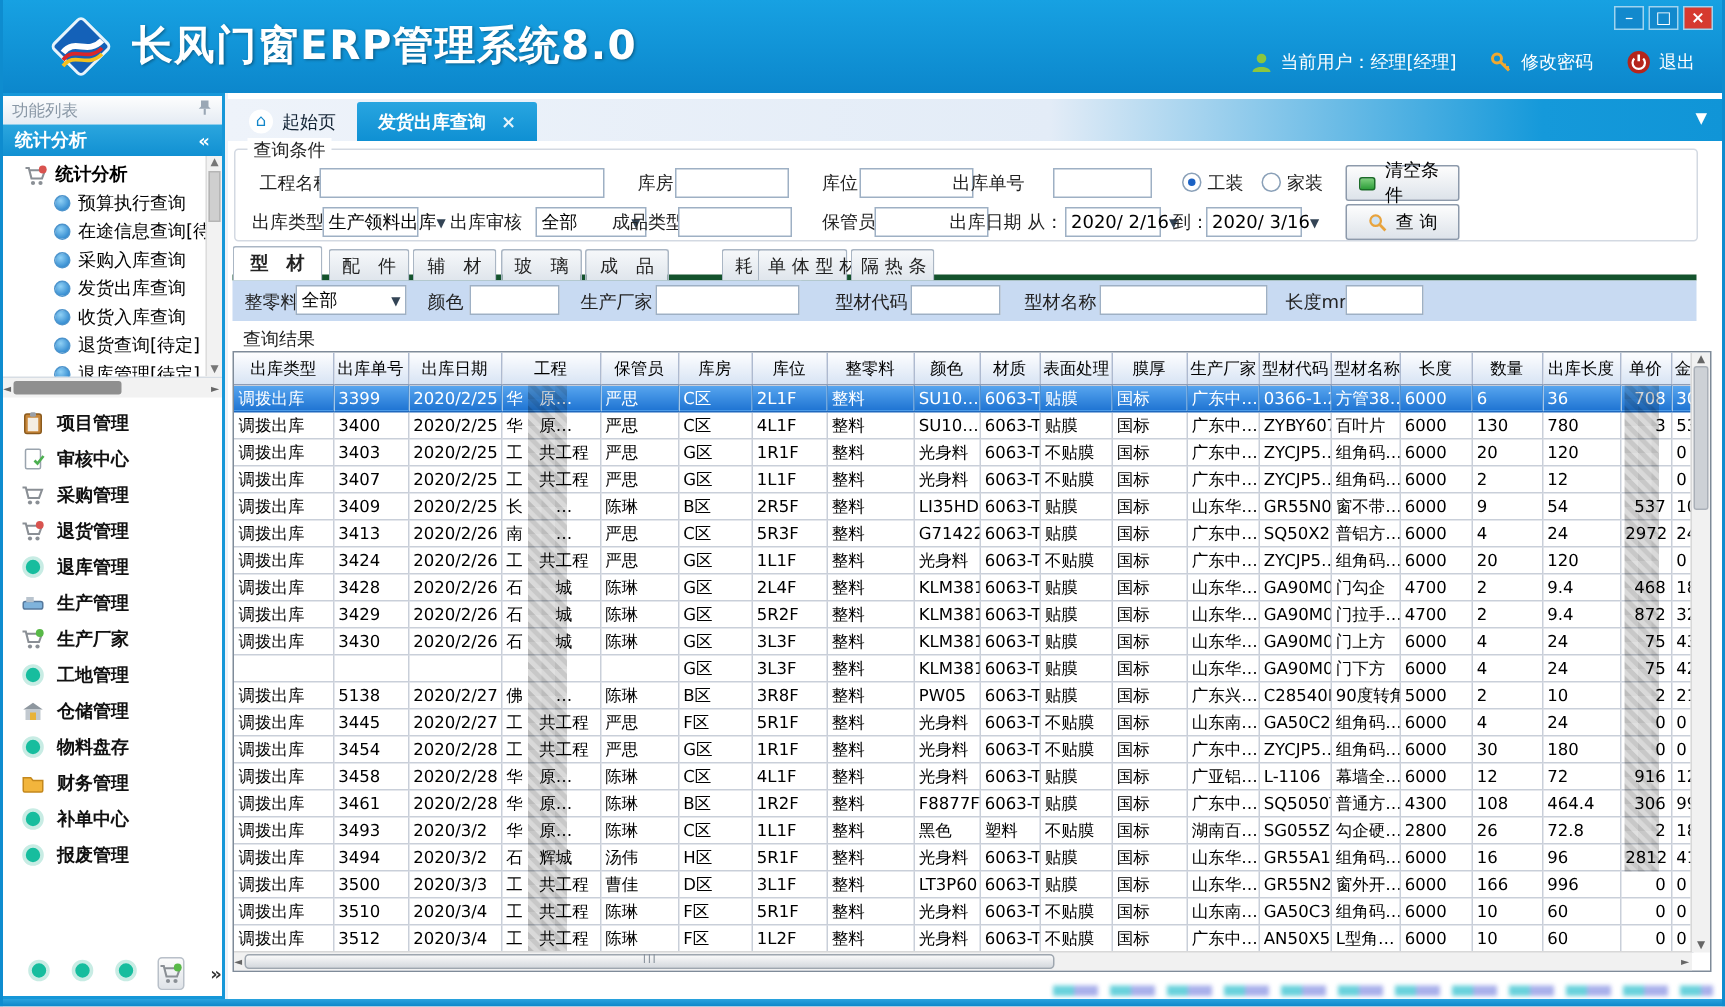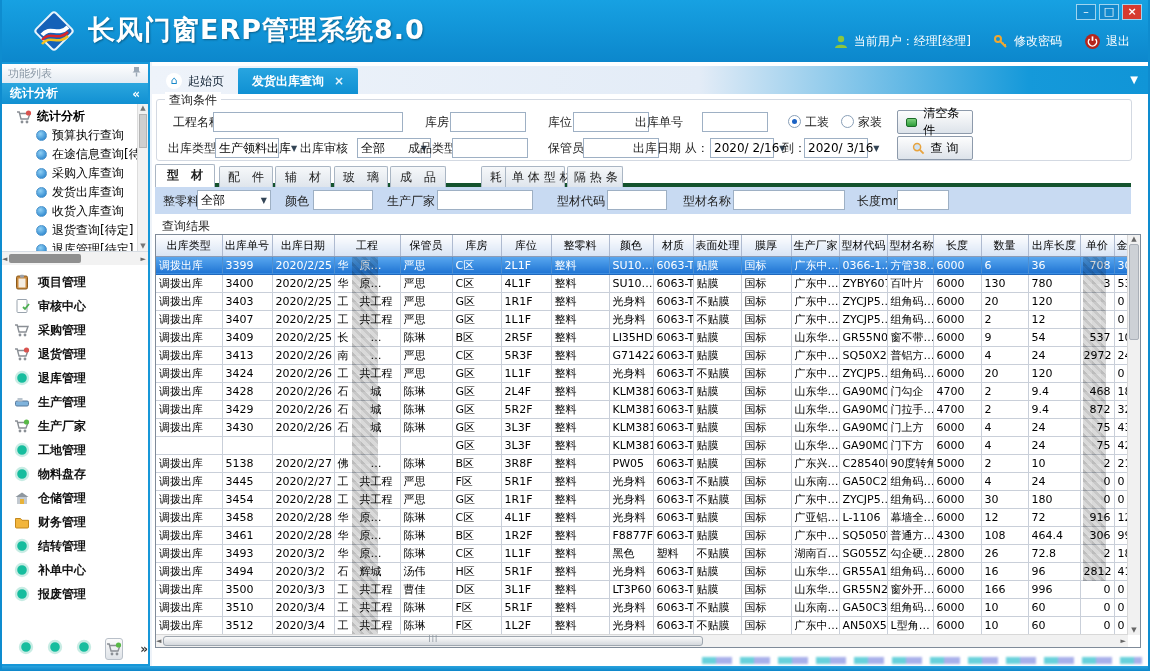--- a/index.html
+++ b/index.html
@@ -263,43 +263,37 @@
           <span>生产厂家</span>
         </div>
         <div class="menu-item">
           <svg width="16" height="16" viewBox="0 0 16 16">
             <circle cx="8" cy="8" r="6" fill="#17bd9e" stroke="#c8ece4" stroke-width="2.4"></circle>
           </svg>
           <span>工地管理</span>
         </div>
         <div class="menu-item">
           <svg width="16" height="16" viewBox="0 0 16 16">
-            <circle cx="8" cy="8" r="6" fill="#17bd9e" stroke="#c8ece4" stroke-width="2.4"></circle>
-          </svg>
-          <span>物料盘存</span>
-        </div>
-        <div class="menu-item">
-          <svg width="16" height="16" viewBox="0 0 16 16">
             <path d="M1.5 7 8 2.5 14.5 7z" fill="#8e979f"></path>
             <rect x="3" y="7" width="10" height="7" fill="#c2c9d0"></rect>
             <rect x="6" y="9" width="4" height="5" fill="#e8b33a"></rect>
           </svg>
           <span>仓储管理</span>
         </div>
         <div class="menu-item">
           <svg width="16" height="16" viewBox="0 0 16 16">
+            <circle cx="8" cy="8" r="6" fill="#17bd9e" stroke="#c8ece4" stroke-width="2.4"></circle>
+          </svg>
+          <span>物料盘存</span>
+        </div>
+        <div class="menu-item">
+          <svg width="16" height="16" viewBox="0 0 16 16">
             <path d="M1.5 4.5h5l1.5 1.8h6.5V13a1 1 0 0 1-1 1h-11a1 1 0 0 1-1-1z" fill="#f2b53c" stroke="#c4881c"></path>
           </svg>
           <span>财务管理</span>
-        </div>
-        <div class="menu-item">
-          <svg width="16" height="16" viewBox="0 0 16 16">
-            <circle cx="8" cy="8" r="6" fill="#17bd9e" stroke="#c8ece4" stroke-width="2.4"></circle>
-          </svg>
-          <span>结转管理</span>
         </div>
         <div class="menu-item">
           <svg width="16" height="16" viewBox="0 0 16 16">
             <circle cx="8" cy="8" r="6" fill="#17bd9e" stroke="#c8ece4" stroke-width="2.4"></circle>
           </svg>
           <span>补单中心</span>
         </div>
         <div class="menu-item">
           <svg width="16" height="16" viewBox="0 0 16 16">
             <circle cx="8" cy="8" r="6" fill="#17bd9e" stroke="#c8ece4" stroke-width="2.4"></circle>

